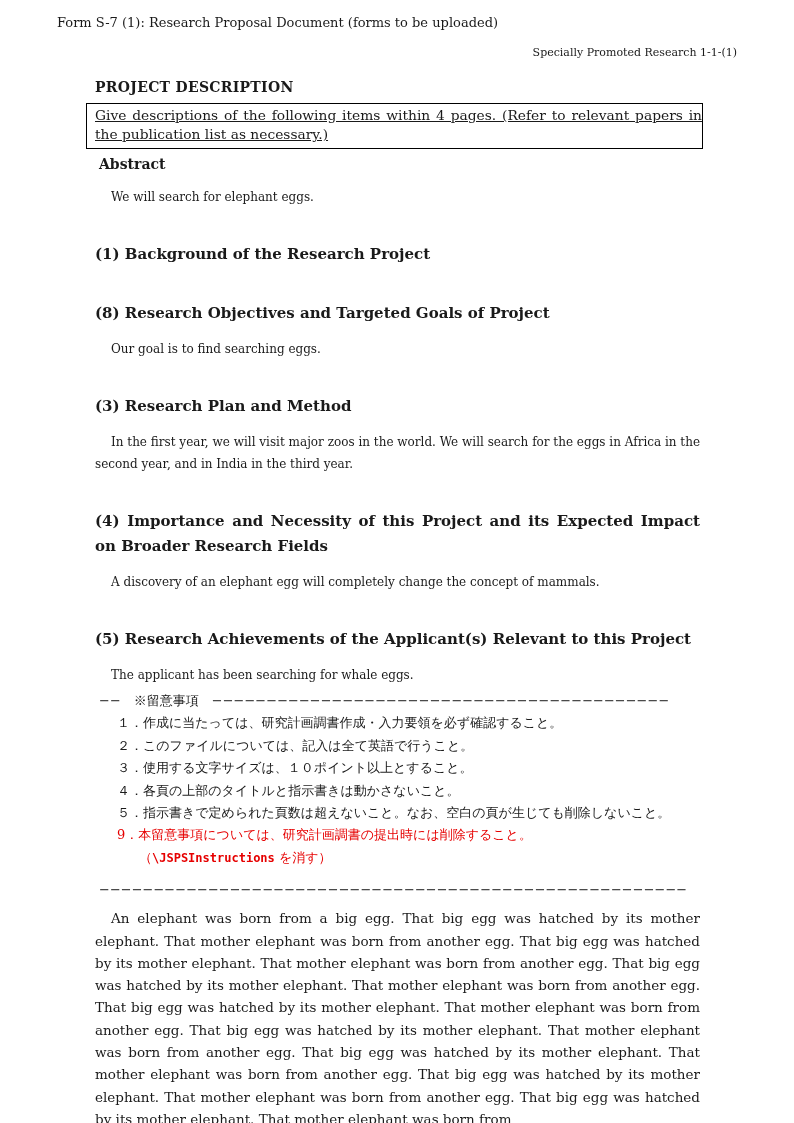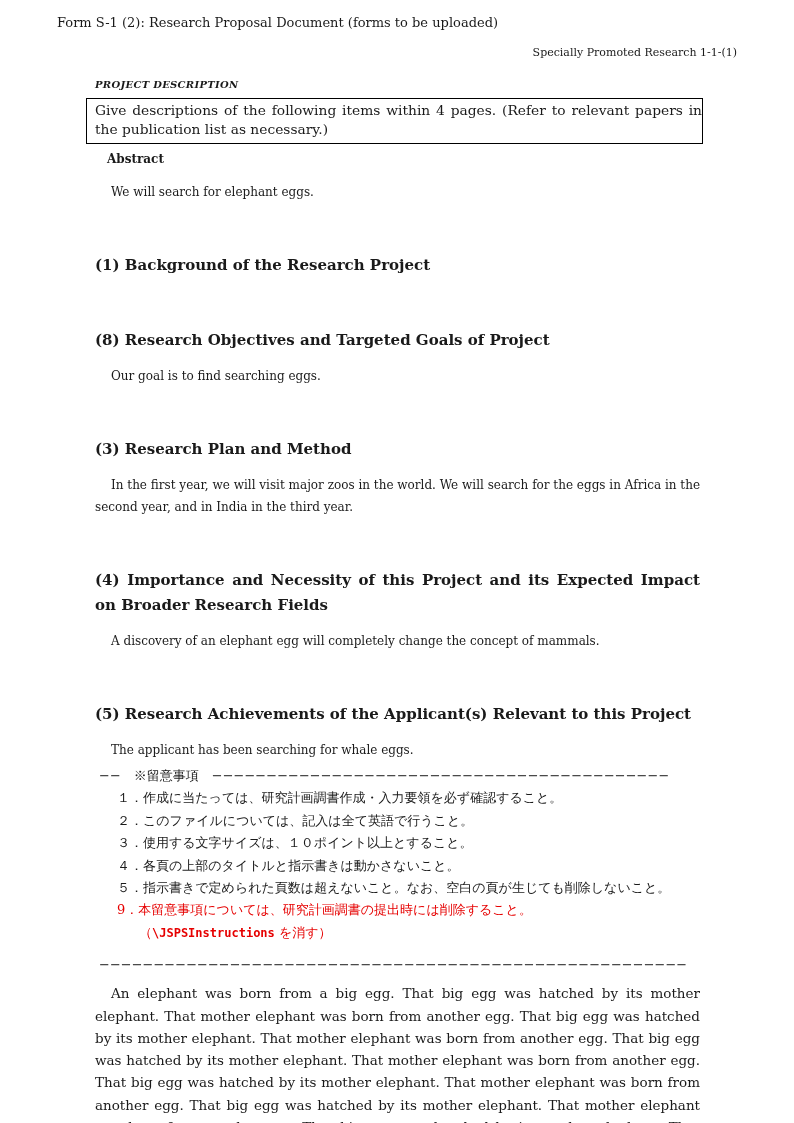--- a/index.html
+++ b/index.html
@@ -12,49 +12,49 @@
     font-family: "DejaVu Serif", serif;
     color: #1a1a1a;
   }
   .doc-header { padding: 14px 57px 0 57px; }
   .form-id { font-size: 13px; line-height: 18px; }
   .category { text-align: right; font-weight: normal; font-size: 11px; line-height: 18px; margin-top: 12px; }
 
   .doc-body { margin: 0 94px 0 95px; }
 
   h1.page-title {
-    font-size: 10px;
+    font-size: 14px;
     font-weight: bold;
     margin: 17px 0 8px 0;
     letter-spacing: 0.3px;
-    font-style: italic;
   }
   .instruction-box {
     border: 1.5px solid #000;
     margin-left: -9px;
     margin-right: -3px;
     padding: 2px 0 4px 8px;
+    text-decoration: underline;
   }
   .instruction-box p {
     margin: 0;
     font-size: 13.8px;
     line-height: 19px;
     text-align: justify;
   }
 
   h2.section-heading {
     font-size: 15px;
     font-weight: bold;
     line-height: 25px;
-    margin: 50px 0 0 0;
+    margin: 34px 0 0 0;
     text-align: justify;
   }
   h2.abstract {
-    font-size: 12px;
-    margin: 5px 0 0 12px;
+    font-size: 14px;
+    margin: 5px 0 0 4px;
     line-height: 20px;
   }
   .section-para {
     font-size: 12px;
     line-height: 22px;
     text-align: justify;
     text-indent: 16px;
     margin: 12px 0 0 0;
   }
 
@@ -87,21 +87,21 @@
     text-indent: 16px;
     margin: 10px 0 0 0;
   }
 </style>
 </head>
 <body>
 
 <div class="page">
 
   <header class="doc-header">
-    <div class="form-id">Form S-1 (2): Research Proposal Document (forms to be uploaded)</div>
+    <div class="form-id">Form S-7 (1): Research Proposal Document (forms to be uploaded)</div>
     <div class="category">Specially Promoted Research 1-1-(1)</div>
   </header>
 
   <main class="doc-body">
 
     <h1 class="page-title">PROJECT DESCRIPTION</h1>
 
     <div class="instruction-box">
       <p>Give descriptions of the following items within 4 pages. (Refer to relevant papers in the publication list as necessary.)</p>
     </div>

